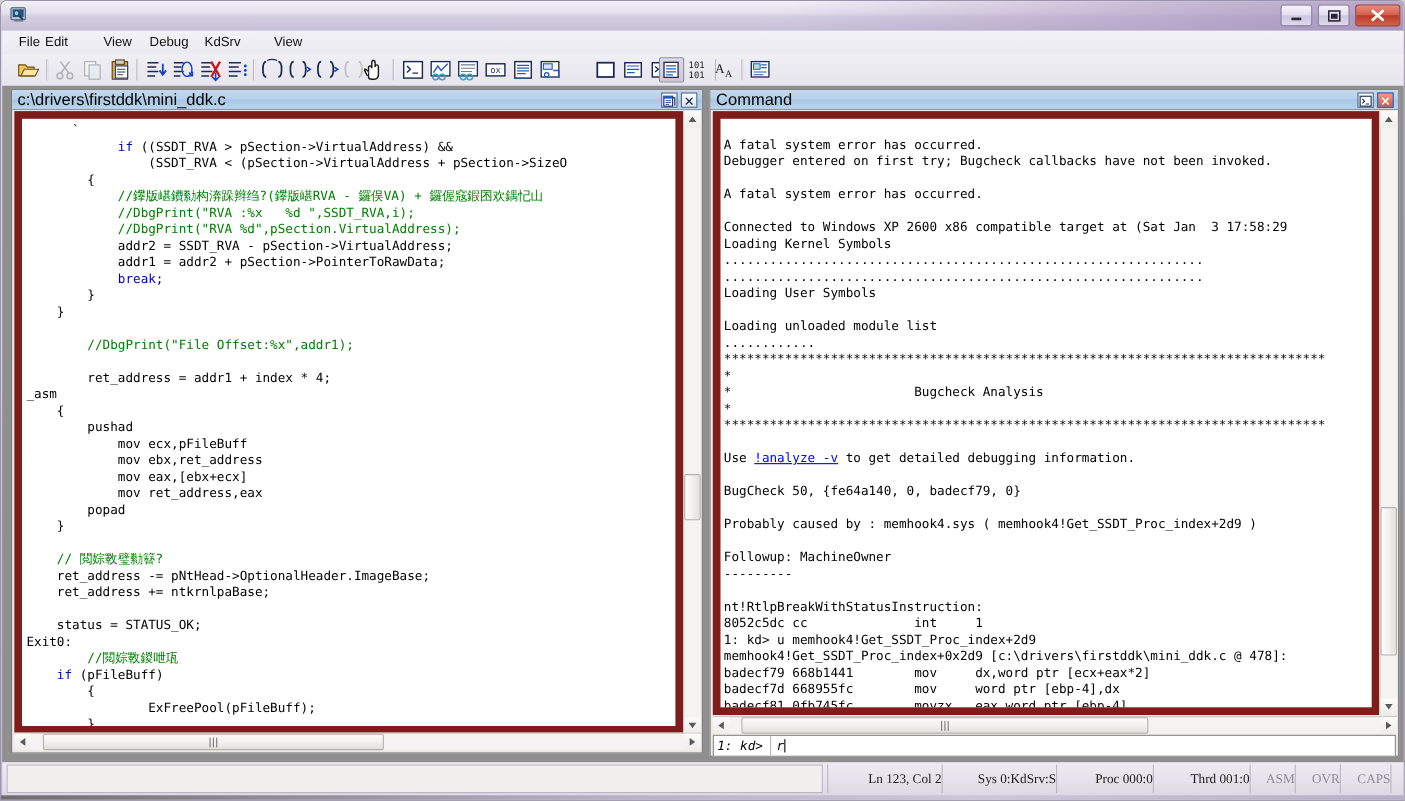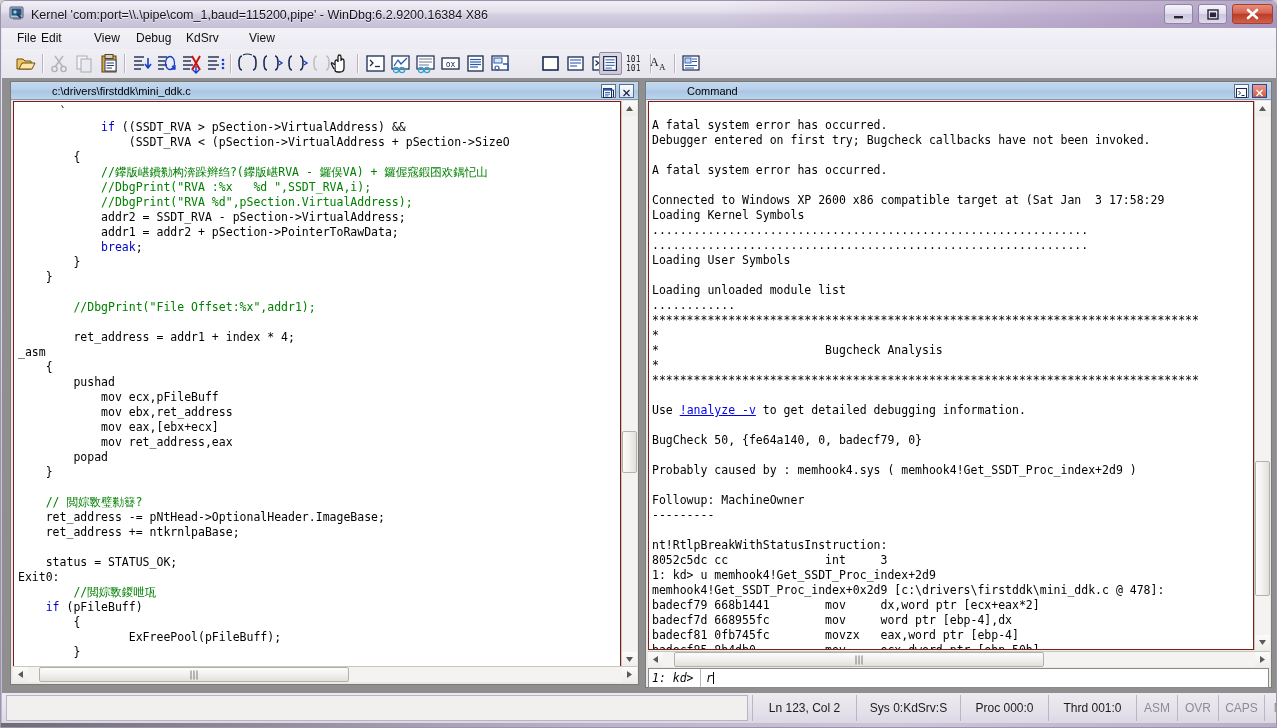--- a/index.html
+++ b/index.html
@@ -92,35 +92,35 @@
     box-sizing:border-box;
   }
   .child-title{
     position:absolute;left:0;top:0;height:18px;width:100%;
     background:linear-gradient(to bottom,#c5d9ef 0%,#b6cfe9 48%,#a8c6e4 52%,#bcd4ec 100%);
     border-bottom:1px solid #7f98b4;
     box-sizing:border-box;
   }
   .child-title-text{
     position:absolute;left:5px;top:1px;height:16px;line-height:16px;
-    font-size:11px;color:#000;white-space:nowrap;margin-left:36px;
+    font-size:15px;color:#000;white-space:nowrap;
   }
   .ctl-btn{
     position:absolute;top:2px;width:15px;height:14px;
     border:1px solid #5a6f8c;box-sizing:border-box;
     background:linear-gradient(to bottom,#fbfcfe,#dbe6f3);
   }
   .ctl-btn.red{
     background:linear-gradient(to bottom,#f19a8c,#d05a43);
     border-color:#23489c;
   }
   
   .textpane{
     position:absolute;background:#fff;overflow:hidden;
-    border:1px solid #7f1d1d;box-sizing:border-box;
+    border:7px solid #7f1d1d;box-sizing:border-box;
   }
   pre.code{
     margin:0;padding:0;
     font-family:"DejaVu Sans Mono","Liberation Mono",monospace;
     font-size:11.5px;line-height:15px;
     white-space:pre;color:#000;
   }
   pre.code .kw{color:#0000c8;}
   pre.code .cm{color:#008000;}
   pre.code .lnk{color:#0000ee;text-decoration:underline;}
@@ -176,22 +176,22 @@
   #statusbar{
     position:absolute;left:1px;top:692px;width:1274px;height:34px;
     background:linear-gradient(to bottom,#edeaf1 0%,#e5e1ea 55%,#d9d4e2 100%);
   }
   #status-blank{
     position:absolute;left:4px;top:2px;width:742px;height:26px;
     background:#f2f0ee;border:1px solid #b9b4c2;box-sizing:border-box;
   }
   .status-cell{
     position:absolute;top:2px;height:26px;line-height:26px;
-    font-size:12px;color:#1b1b1b;text-align:center;
-    border-left:1px solid #bbb6c4;box-sizing:border-box;
+    font-size:12px;color:#1b1b1b;text-align:right;
+    border-left:1px solid #bbb6c4;box-sizing:border-box;font-family:Liberation Serif, serif;
   }
   .status-cell.dim{color:#8e8a97;}
   #bottom-glow{
     position:absolute;left:0;bottom:0;width:1275px;height:4px;
     background:linear-gradient(to right,#6d6d72 0%,#8e8894 18%,#b9b2c6 45%,#cdc6d9 70%,#b6afc6 100%);
   }
 </style>
 </head>
 <body>
 
@@ -201,21 +201,20 @@
     <div id="titlebar-accent"></div>
     <div id="title-icon">
       <svg width="17" height="17" viewBox="0 0 17 17">
         <rect x="1" y="1" width="13" height="11" rx="1" fill="#b9c4d6" stroke="#465a75"></rect>
         <rect x="2.5" y="2.5" width="10" height="7" fill="#2e4f7a"></rect>
         <circle cx="6" cy="6" r="2.2" fill="#8fd0f2" stroke="#153c63" stroke-width="0.8"></circle>
         <line x1="8" y1="8" x2="12" y2="12" stroke="#153c63" stroke-width="1.8"></line>
         <rect x="4" y="12" width="8" height="1.6" fill="#6d7b90"></rect>
       </svg>
     </div>
-    <div id="title-text">Kernel 'com:port=\\.\pipe\com_1,baud=115200,pipe' - WinDbg:6.2.9200.16384 X86</div>
 
     <div class="wbtn" id="btn-min">
       <svg class="g" width="27" height="18" viewBox="0 0 27 18">
         <rect x="9" y="11" width="9" height="2.4" fill="#2a2535"></rect>
       </svg>
     </div>
     <div class="wbtn" id="btn-max">
       <svg class="g" width="27" height="18" viewBox="0 0 27 18">
         <rect x="9" y="5" width="10" height="9" fill="none" stroke="#2a2535" stroke-width="1.4"></rect>
         <rect x="11" y="7.5" width="6" height="4.5" fill="#2a2535"></rect>
@@ -668,21 +667,21 @@
 <span>Use </span><span class="lnk">!analyze -v</span><span> to get detailed debugging information.</span>
 <span></span>
 <span>BugCheck 50, {fe64a140, 0, badecf79, 0}</span>
 <span></span>
 <span>Probably caused by : memhook4.sys ( memhook4!Get_SSDT_Proc_index+2d9 )</span>
 <span></span>
 <span>Followup: MachineOwner</span>
 <span>---------</span>
 <span></span>
 <span>nt!RtlpBreakWithStatusInstruction:</span>
-<span>8052c5dc cc              int     3</span>
+<span>8052c5dc cc              int     1</span>
 <span>1: kd&gt; u memhook4!Get_SSDT_Proc_index+2d9</span>
 <span>memhook4!Get_SSDT_Proc_index+0x2d9 [c:\drivers\firstddk\mini_ddk.c @ 478]:</span>
 <span>badecf79 668b1441        mov     dx,word ptr [ecx+eax*2]</span>
 <span>badecf7d 668955fc        mov     word ptr [ebp-4],dx</span>
 <span>badecf81 0fb745fc        movzx   eax,word ptr [ebp-4]</span>
 <span>badecf85 8b4db0          mov     ecx,dword ptr [ebp-50h]</span>
 
 
 
 </pre>

